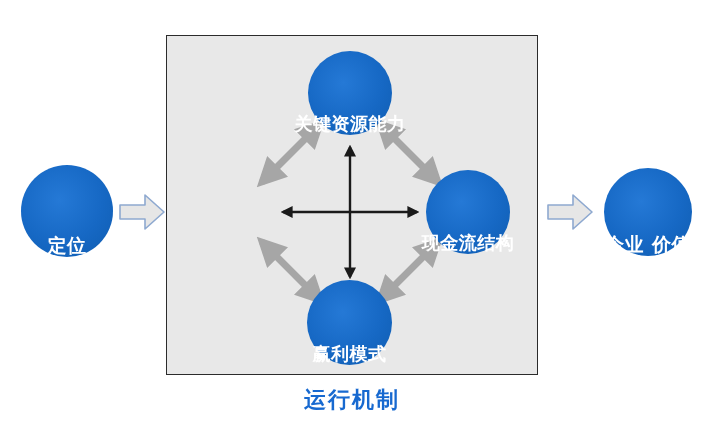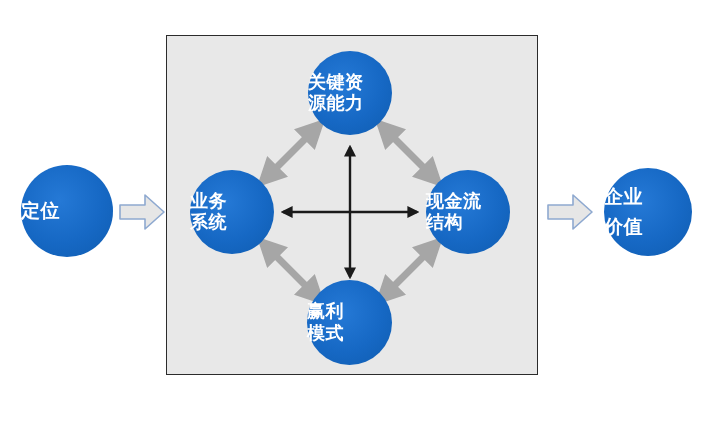--- a/index.html
+++ b/index.html
@@ -26,22 +26,22 @@
     background: #e8e8e8;
     border: 1.5px solid #2b2b2b;
     box-sizing: border-box;
   }
   .node {
     position: absolute;
     border-radius: 50%;
     background: #1668c4;
     background-image: radial-gradient(circle at 42% 38%, #2579d6 0%, #1668c4 55%, #0f5cb0 100%);
     display: flex;
-    flex-direction: column;
-    align-items: flex-start;
+    flex-direction: row;
+    align-items: flex-end;
     justify-content: center;
     color: #ffffff;
     font-weight: bold;
     line-height: 1.18;
     text-align: center;
     letter-spacing: 0.5px;
     box-sizing: border-box;
   }
   .node .ln {
     display: block;
@@ -132,38 +132,35 @@
 
   <svg class="block-arrow" id="arrow-in" viewBox="0 0 48 40">
     <path d="M 2 13 L 27 13 L 27 3 L 46 20 L 27 37 L 27 27 L 2 27 Z" fill="#e6e6e6" stroke="#8ea9d0" stroke-width="1.6" stroke-linejoin="round"></path>
   </svg>
 
   <div class="node node-inner" id="node-resource">
     <span class="ln">关键资</span>
     <span class="ln">源能力</span>
   </div>
 
-  <div class="node node-inner" id="node-business">
-    <span class="ln">业务</span>
-    <span class="ln">系统</span>
-  </div>
 
   <div class="node node-inner" id="node-cashflow">
     <span class="ln">现金流</span>
     <span class="ln">结构</span>
   </div>
 
   <div class="node node-inner" id="node-profit">
     <span class="ln">赢利</span>
     <span class="ln">模式</span>
   </div>
 
   <svg class="block-arrow" id="arrow-out" viewBox="0 0 48 40">
     <path d="M 2 13 L 27 13 L 27 3 L 46 20 L 27 37 L 27 27 L 2 27 Z" fill="#e6e6e6" stroke="#8ea9d0" stroke-width="1.6" stroke-linejoin="round"></path>
   </svg>
 
   <div class="node node-outer" id="node-value">
     <span class="ln">企业</span>
     <span class="ln">价值</span>
   </div>
 
+  <div class="caption">运行机制</div>
 
 </div>
 
 </body></html>

